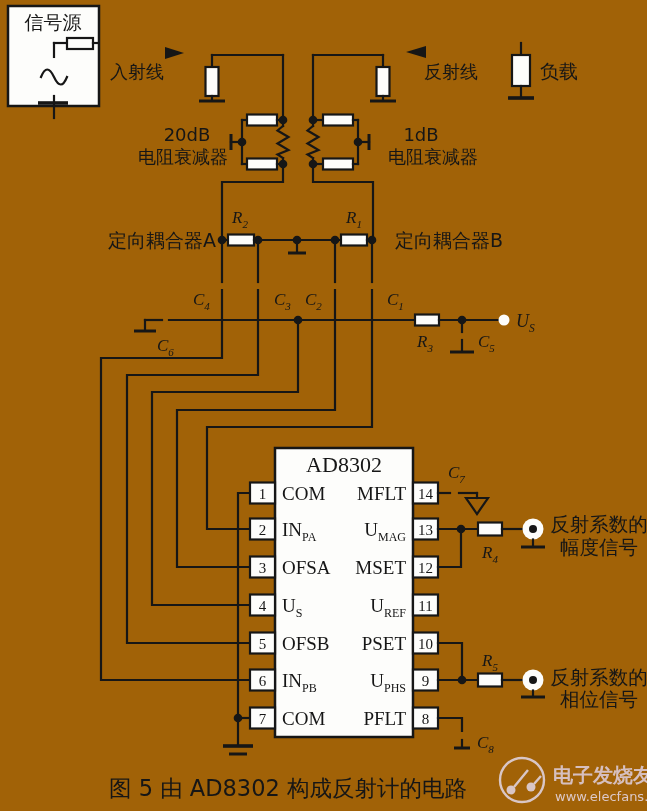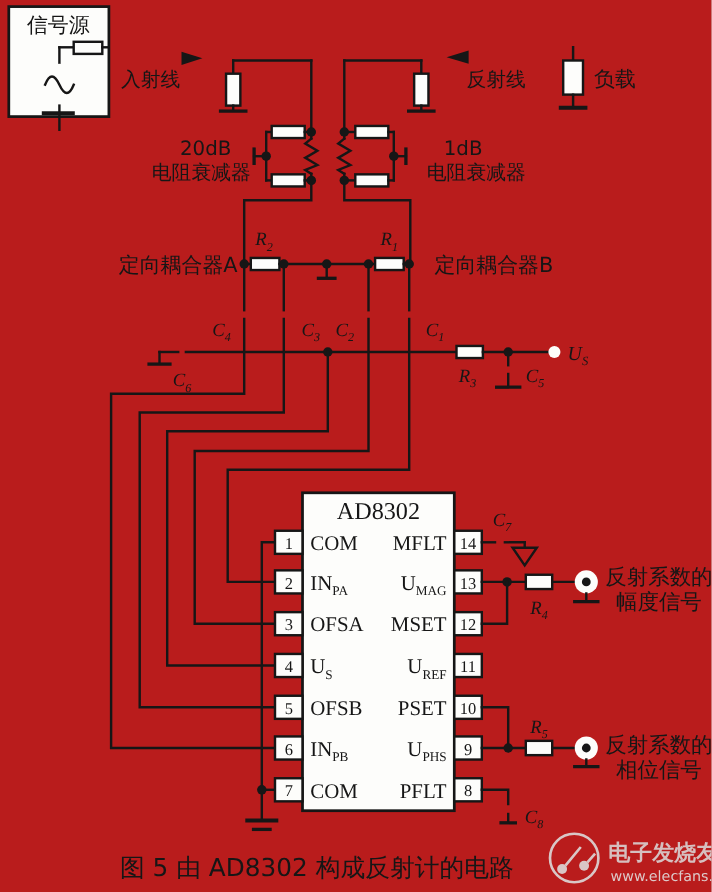--- a/index.html
+++ b/index.html
@@ -1,16 +1,16 @@
 <!DOCTYPE html>
 <html><head>
 <meta charset="utf-8">
 <style>
   html,body{margin:0;padding:0;background:#e8e8e8;}
-  .page{position:relative;width:647px;height:811px;background:#b91c1c;overflow:hidden;
+  .page{position:relative;width:647px;height:811px;background:#a16207;overflow:hidden;
         font-family:"DejaVu Sans","Liberation Sans",sans-serif;}
   svg{position:absolute;left:0;top:0;}
   .w{stroke:#161616;stroke-width:2.2;fill:none;stroke-linecap:square;stroke-linejoin:miter;}
   .w25{stroke-width:2.6;}
   .gb{stroke:#161616;stroke-width:3.6;fill:none;stroke-linecap:butt;}
   .gb2{stroke:#161616;stroke-width:3;fill:none;stroke-linecap:butt;}
   .bx{fill:#fdfdfb;stroke:#161616;stroke-width:2.2;}
   .bx25{fill:#fdfdfb;stroke:#161616;stroke-width:2.5;}
   .dot{fill:#161616;stroke:none;}
   .fil{fill:#161616;stroke:none;}

